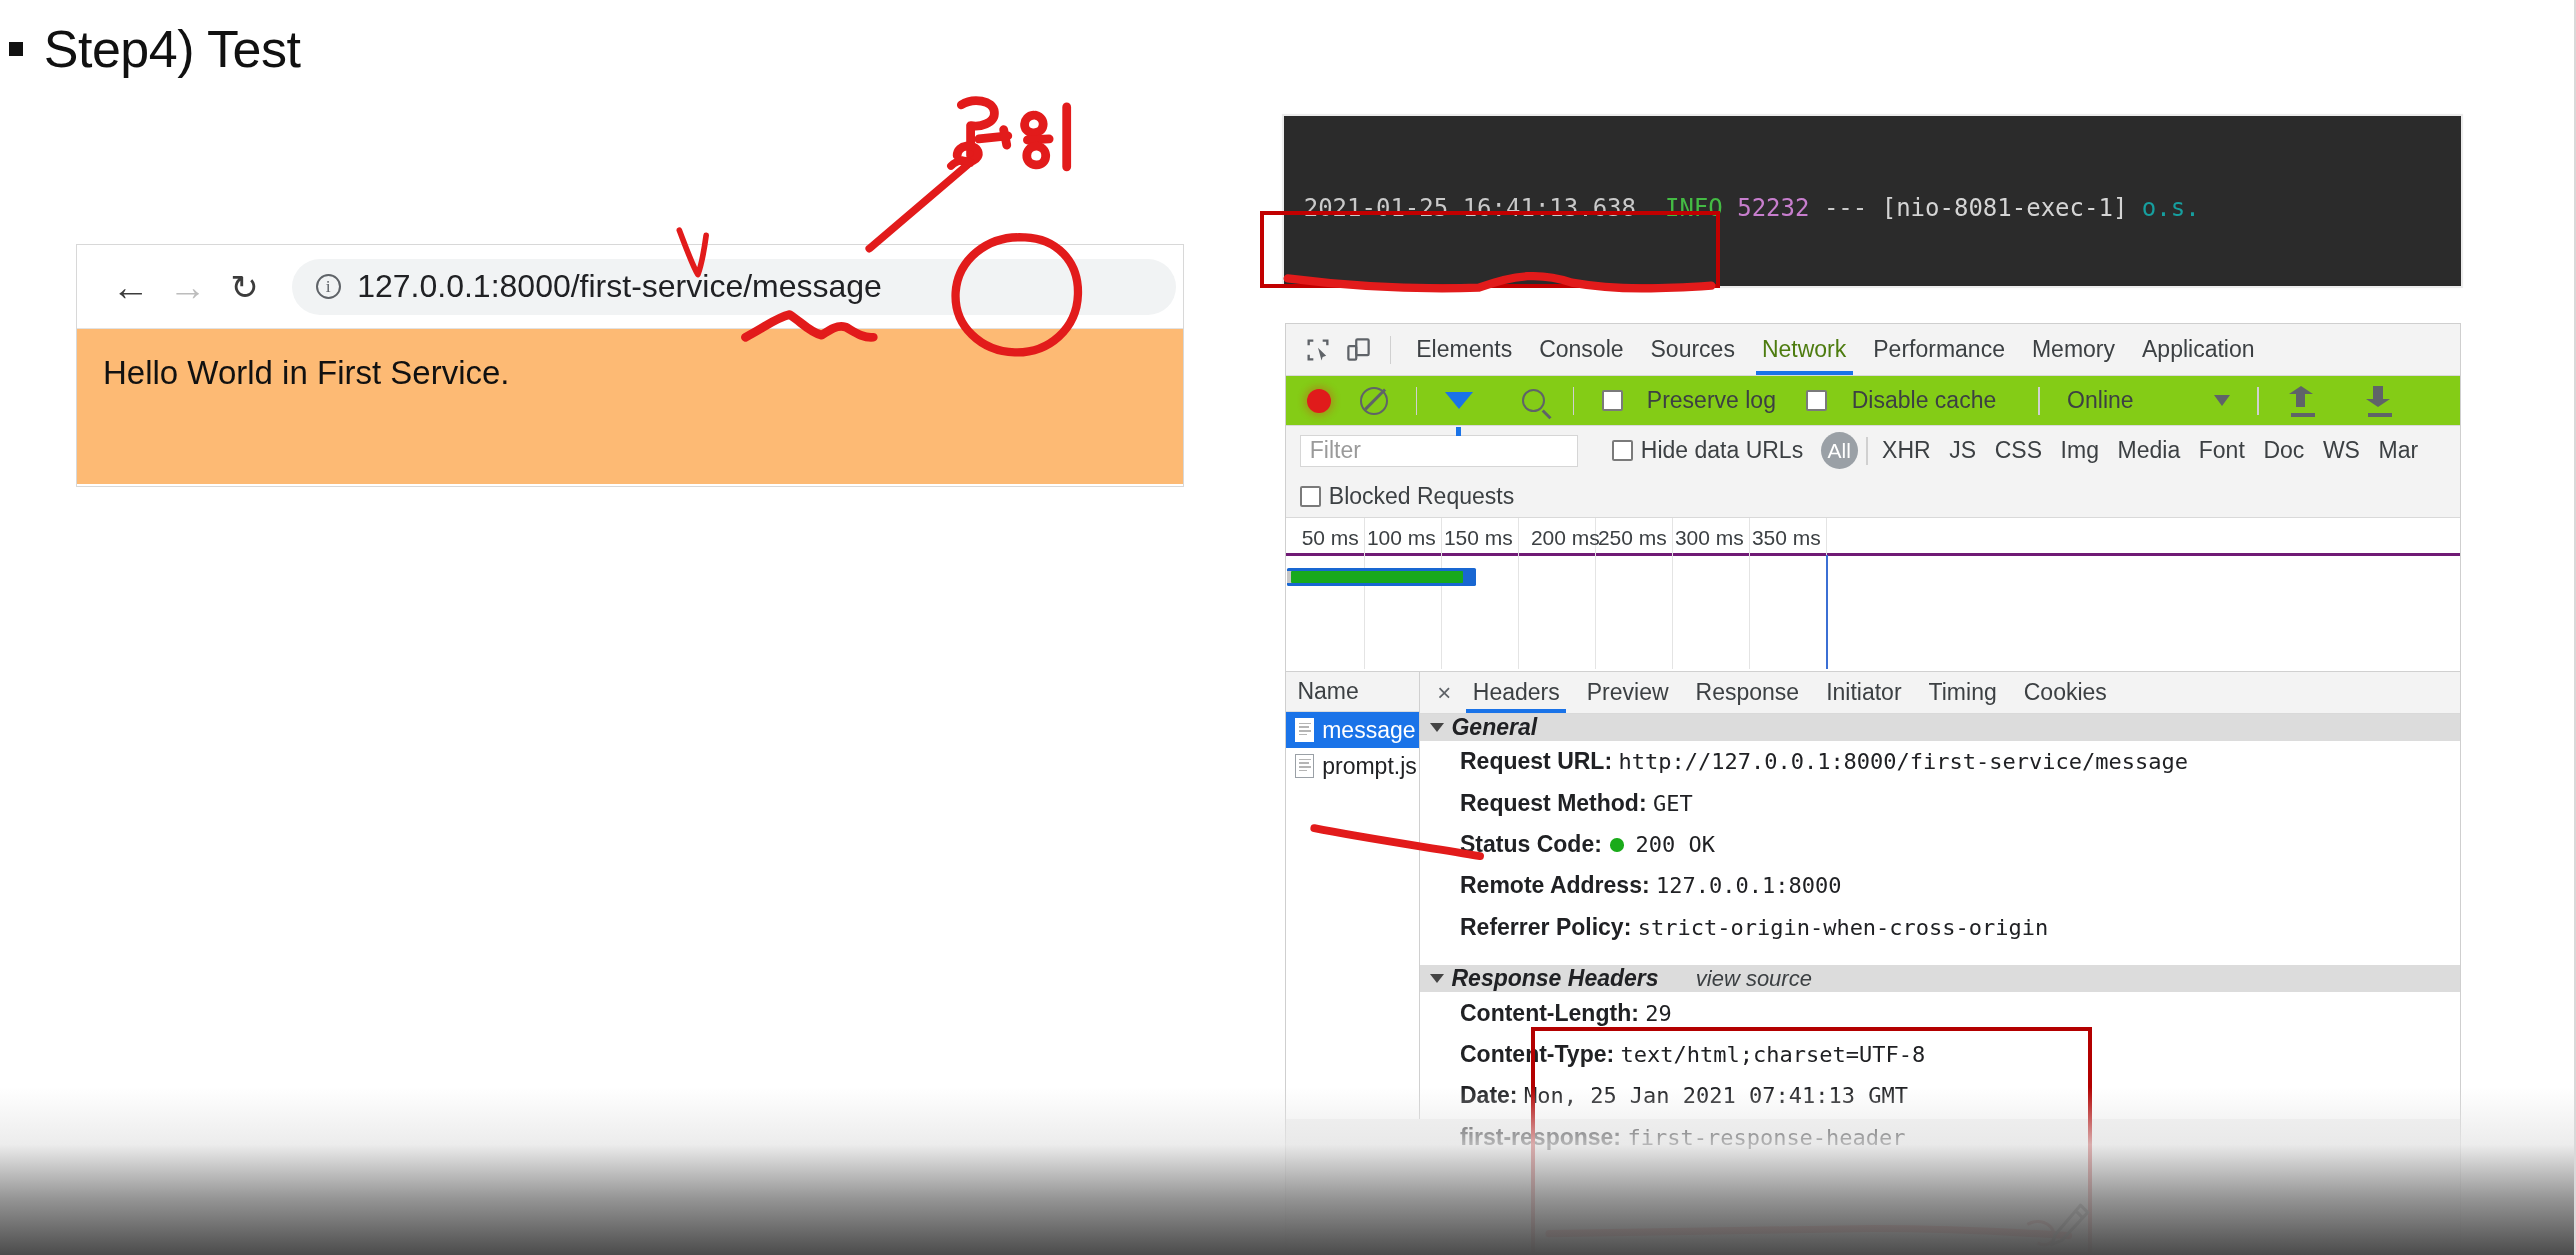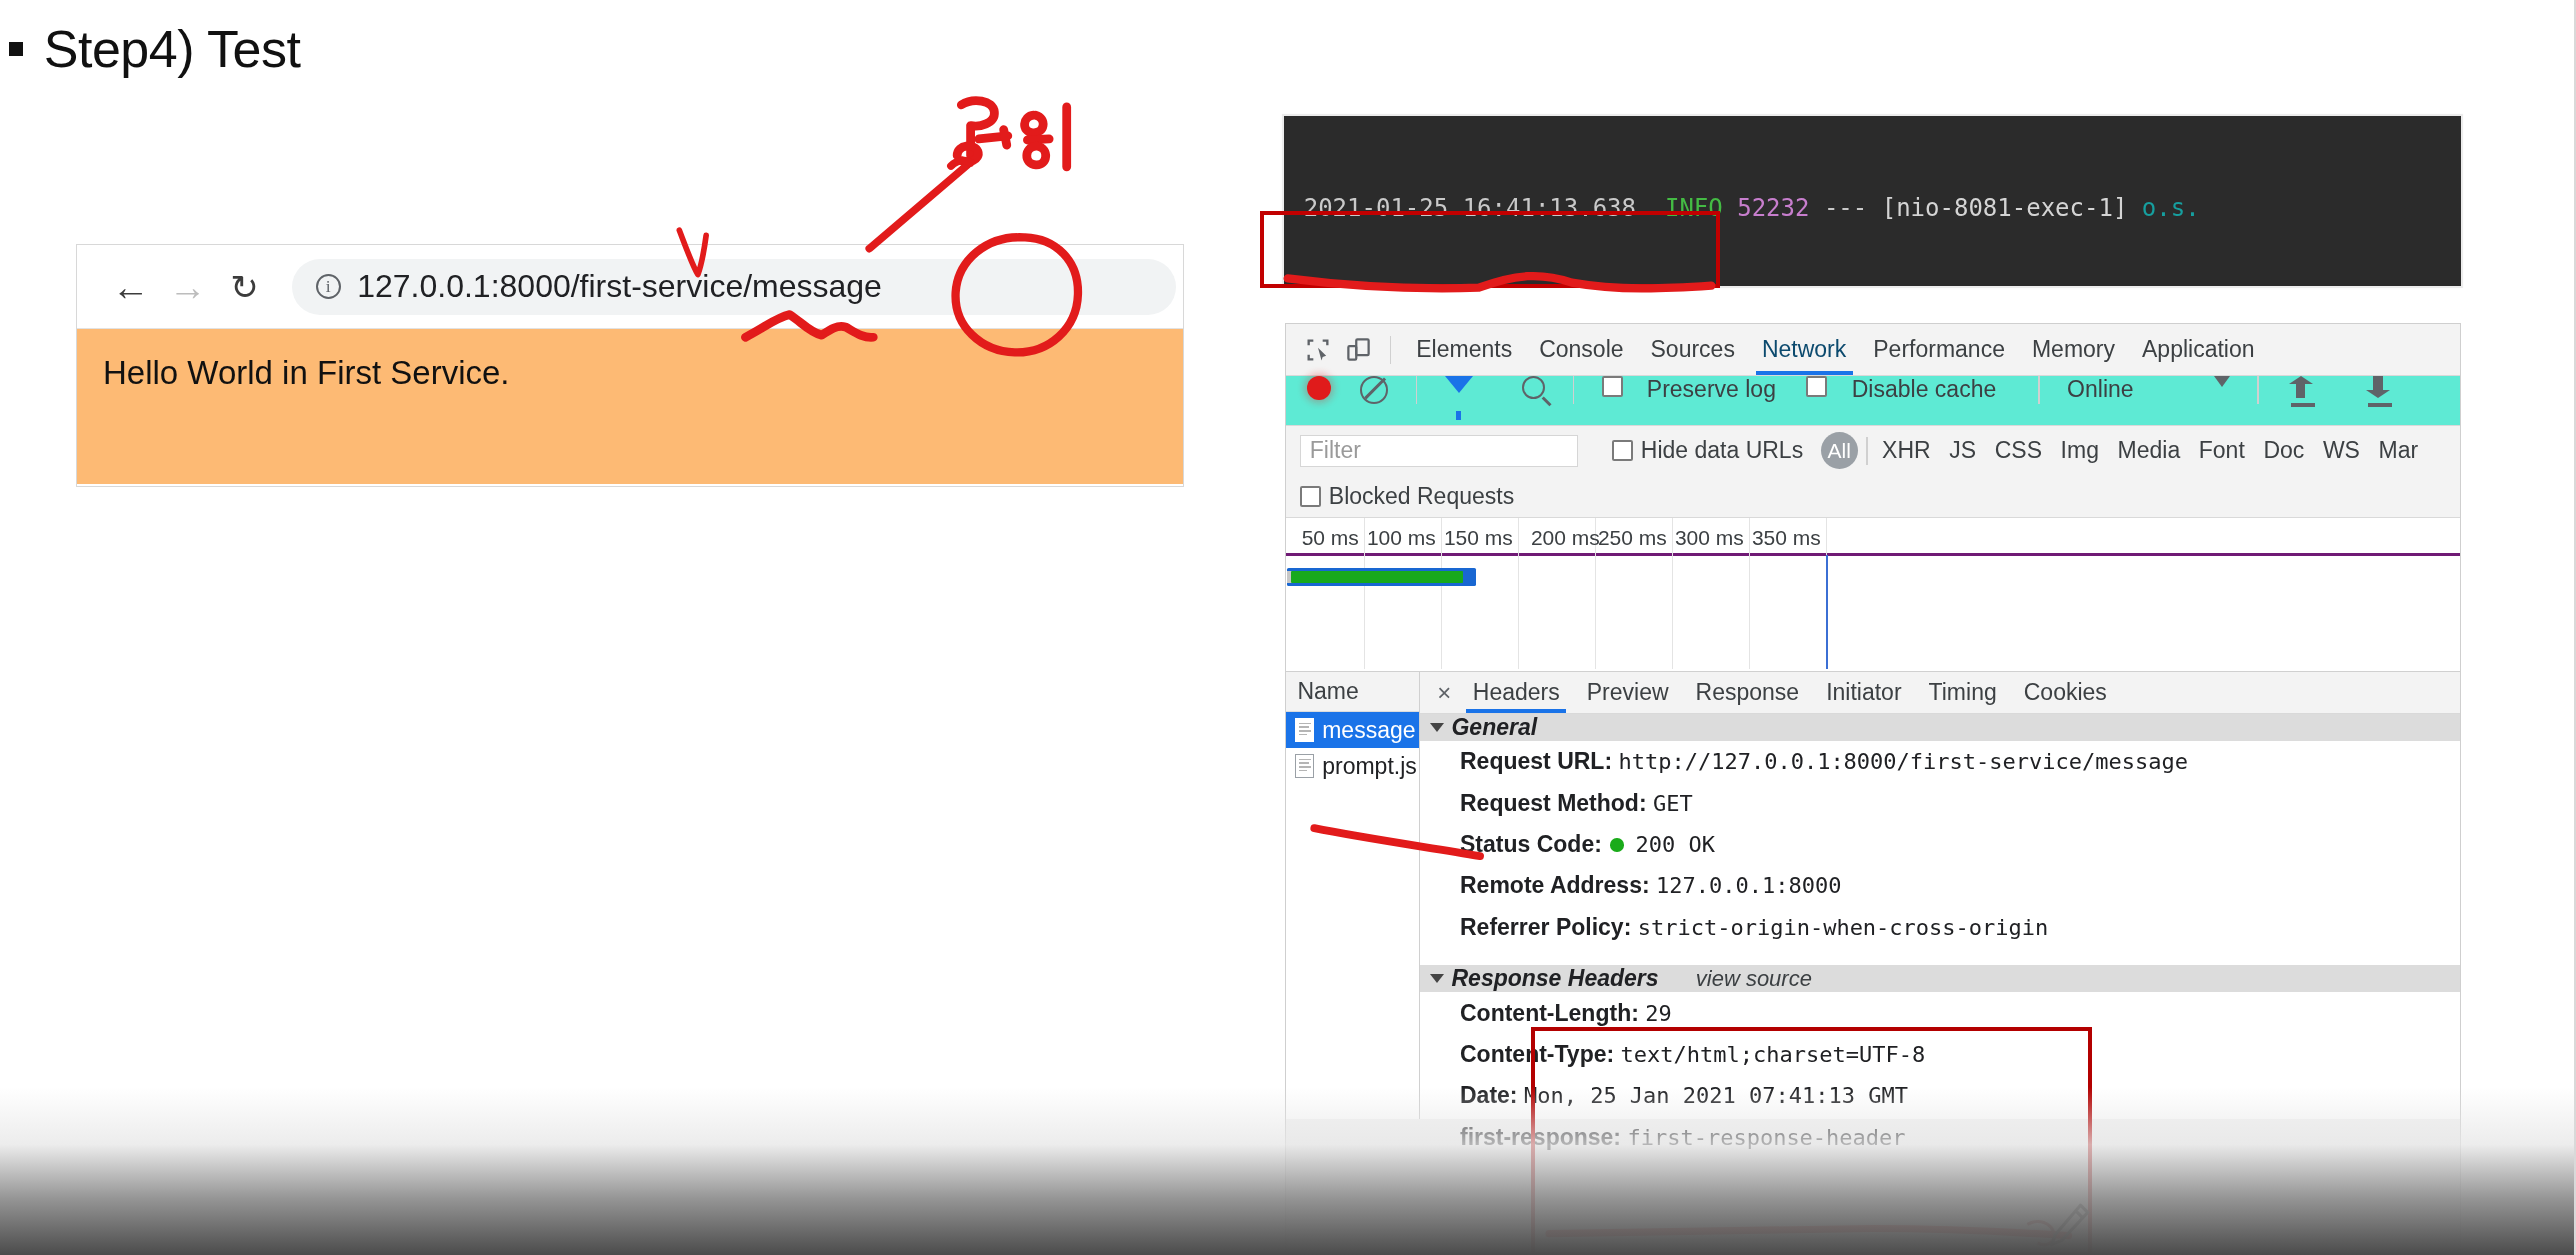--- a/index.html
+++ b/index.html
@@ -102,29 +102,29 @@
     background:#f3f3f3;
   }
   .dt-icon-btn {
     width: 40px; height: 40px; display:flex; align-items:center; justify-content:center;
   }
   .dt-sep { width:1.6px; height:28px; background:#d0d0d0; margin: 0 11.4px; }
   .dt-tab {
     padding: 0 13.5px; height: 51px; display:flex; align-items:center;
     font-size: 23px; color: #3c4043; position: relative; white-space: nowrap;
   }
-  .dt-tab.active { color: #0c4a6e; }
+  .dt-tab.active { color: #4d7c0f; }
   .dt-tab.active::after {
     content:""; position:absolute; left: 7.2px; right: 7.2px; bottom: 0;
     height: 4.1px; background: #1a73e8;
   }
 
   .dt-toolbar2 {
-    height: 50px; display:flex; padding-left: 13.5px;
-    border-bottom: 1.6px solid #d9d9d9; background:#5eead4; gap: 16px;
+    height: 50px; display:flex; align-items:center; padding-left: 13.5px;
+    border-bottom: 1.6px solid #d9d9d9; background:#84cc16; gap: 16px;
   }
   .record-dot { width:24px; height:24px; border-radius:50%; background:#e01b1b;
                 box-shadow: 0 0 7.2px 3.1px rgba(224,27,27,0.28); margin: 0 13.5px 0 7.2px; }
   .clear-icon { width:28px; height:28px; border-radius:50%; border:2.6px solid #5f6368; position:relative; }
   .clear-icon::after { content:""; position:absolute; left:-1px; top: 9.3px; width: 28px; height:2.6px;
                        background:#5f6368; transform: rotate(-45deg); }
   .filter-funnel { width:0;height:0; border-left:14.5px solid transparent; border-right:14.5px solid transparent;
                    border-top: 17.6px solid #1a73e8; position:relative; }
   .filter-funnel::after{ content:""; position:absolute; left:-2.1px; top:17.6px; width:4.1px; height:9.3px; background:#1a73e8;}
   .search-glass { width:23px;height:23px;border-radius:50%;border:2.6px solid #5f6368; position:relative;}

